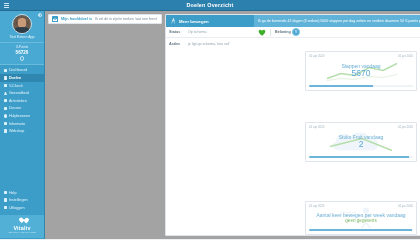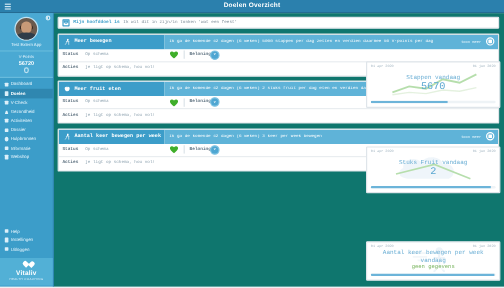--- a/index.html
+++ b/index.html
@@ -140,26 +140,25 @@
     background:#ffffff;border-radius:1.8px 1.8px 0 0;
   }
   .sb-logo .heart::before{left:3.4px;transform:rotate(-45deg);transform-origin:0 100%;}
   .sb-logo .heart::after{left:3.4px;transform:rotate(45deg);transform-origin:100% 100%;}
   .sb-logo .brand{ color:#ffffff; font-size:5.4px; font-weight:bold; letter-spacing:.2px;}
   .sb-logo .sub{ color:#d8eefa; font-size:2.5px; letter-spacing:.3px; margin-top:.3px;}
 
   
   .main{
     flex:1 1 auto; min-width:0;
-    background:#0f766e;
+    background:#a3a3a3;
     padding:3px 4px 3px 3px;
-    display:flex; flex-direction:column; gap:3.5px;
+    display:flex; flex-direction:row; gap:3.5px;
     overflow:hidden;
     position:relative;
-    font-family:Liberation Mono, monospace;
   }
 
   
   .infobar{
     background:#ffffff;
     border:1px solid #dfe5ea;
     border-radius:1px;
     height:10px;
     display:flex; align-items:center; gap:3px;
     padding:0 3px;

